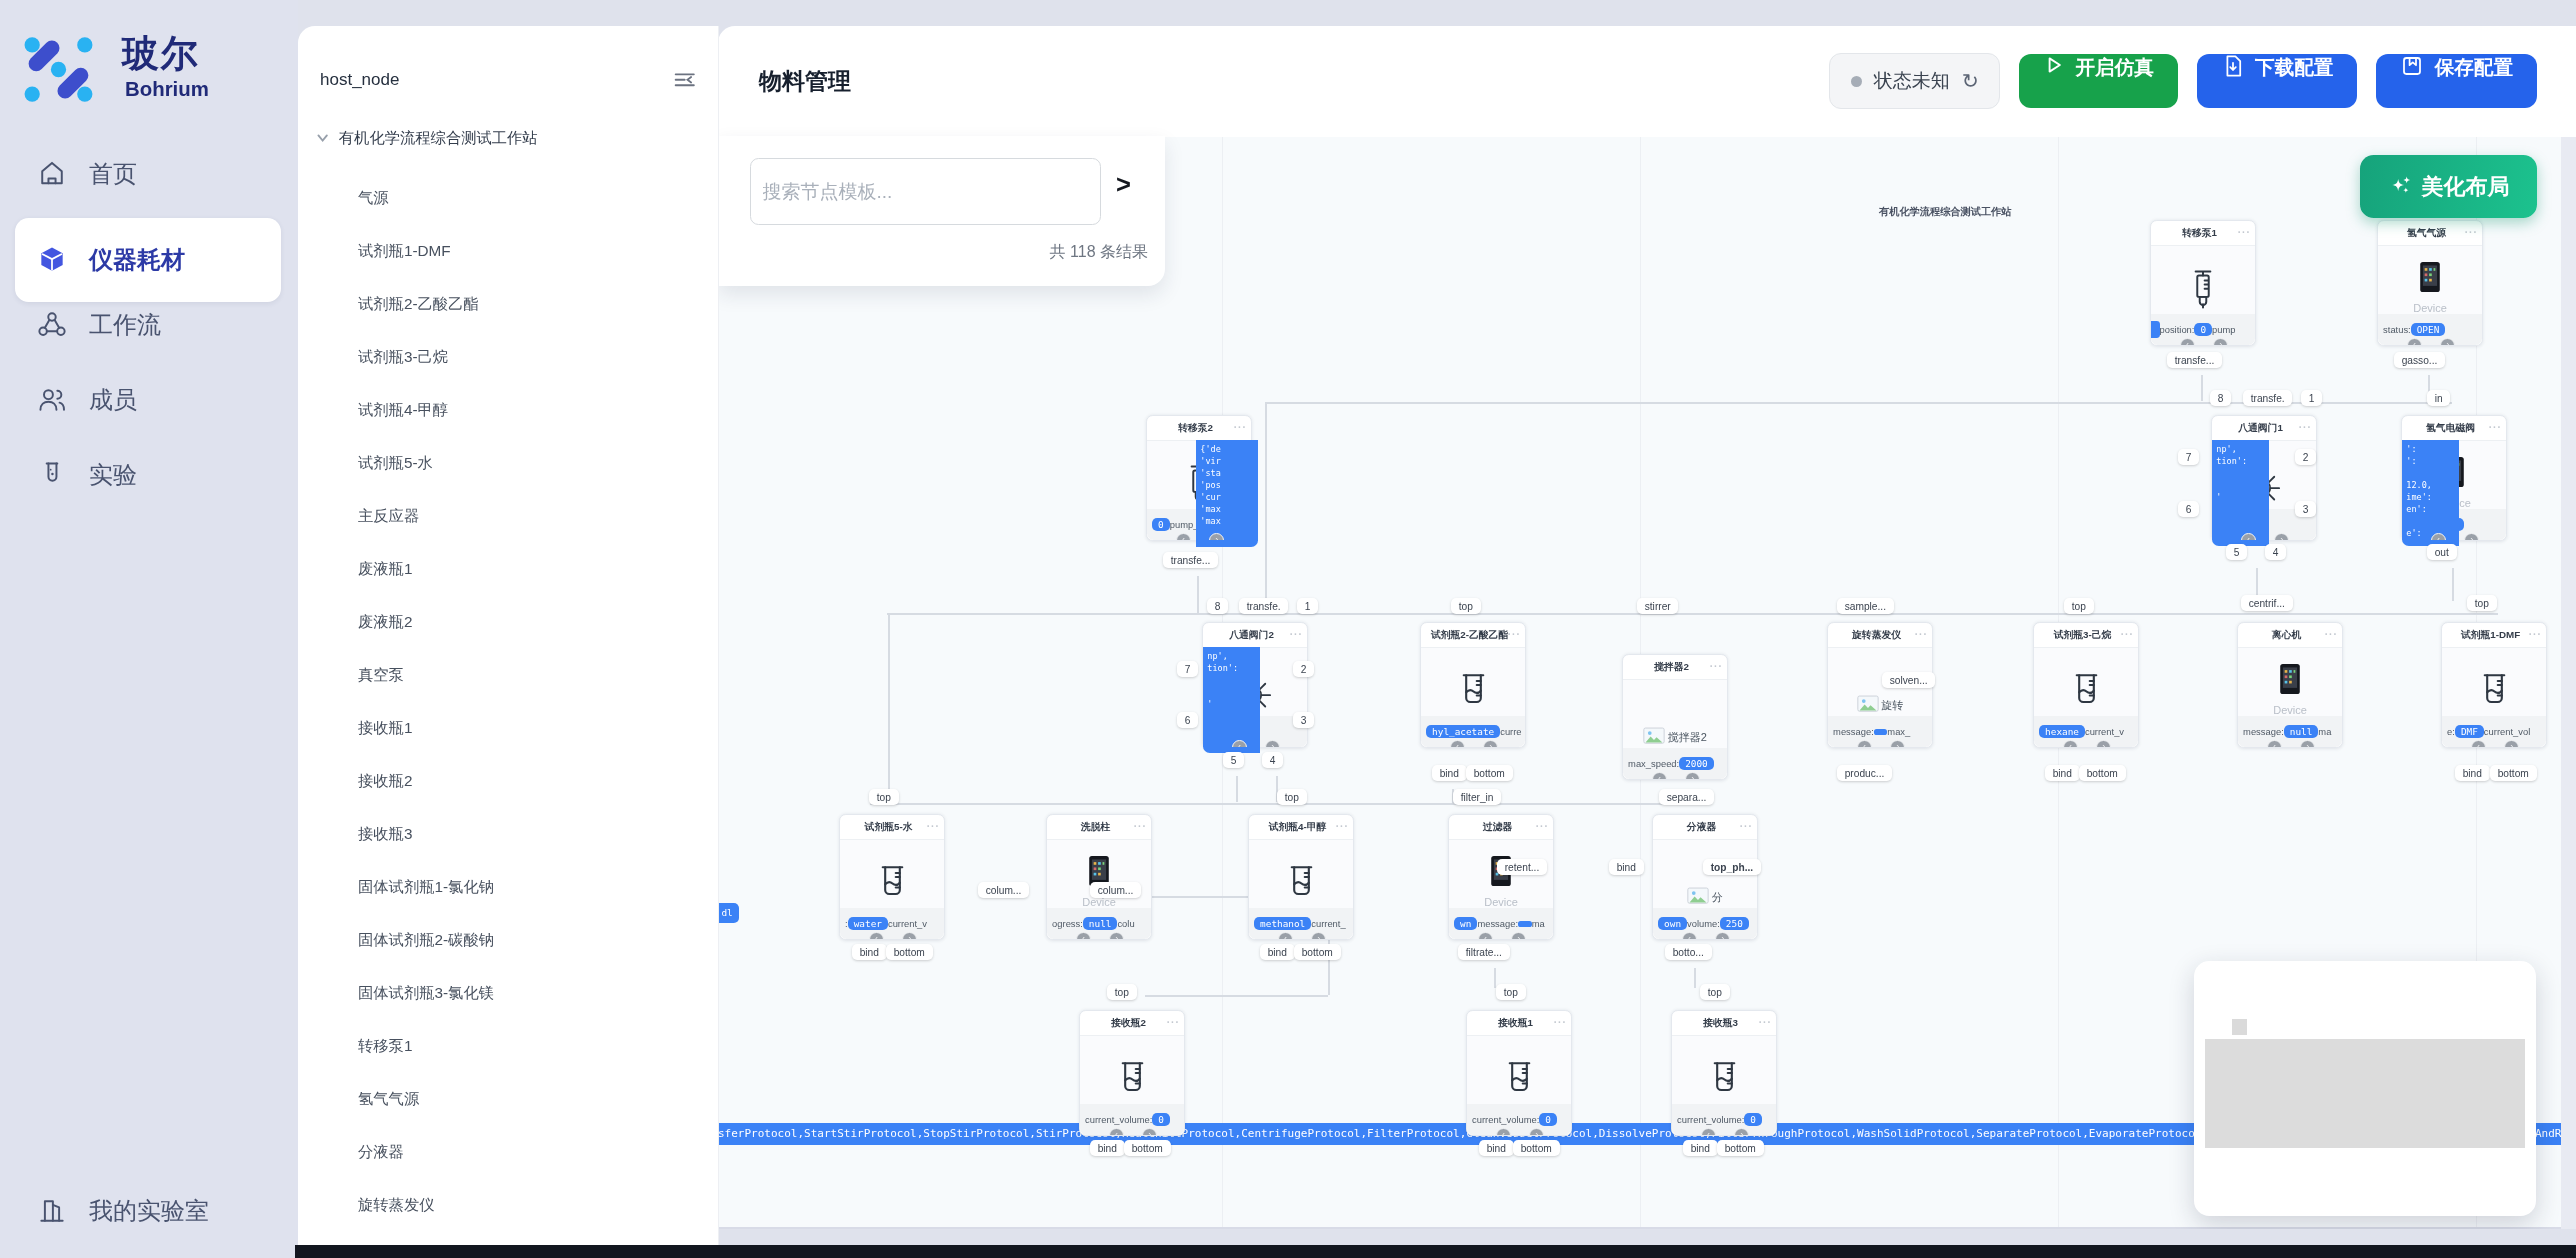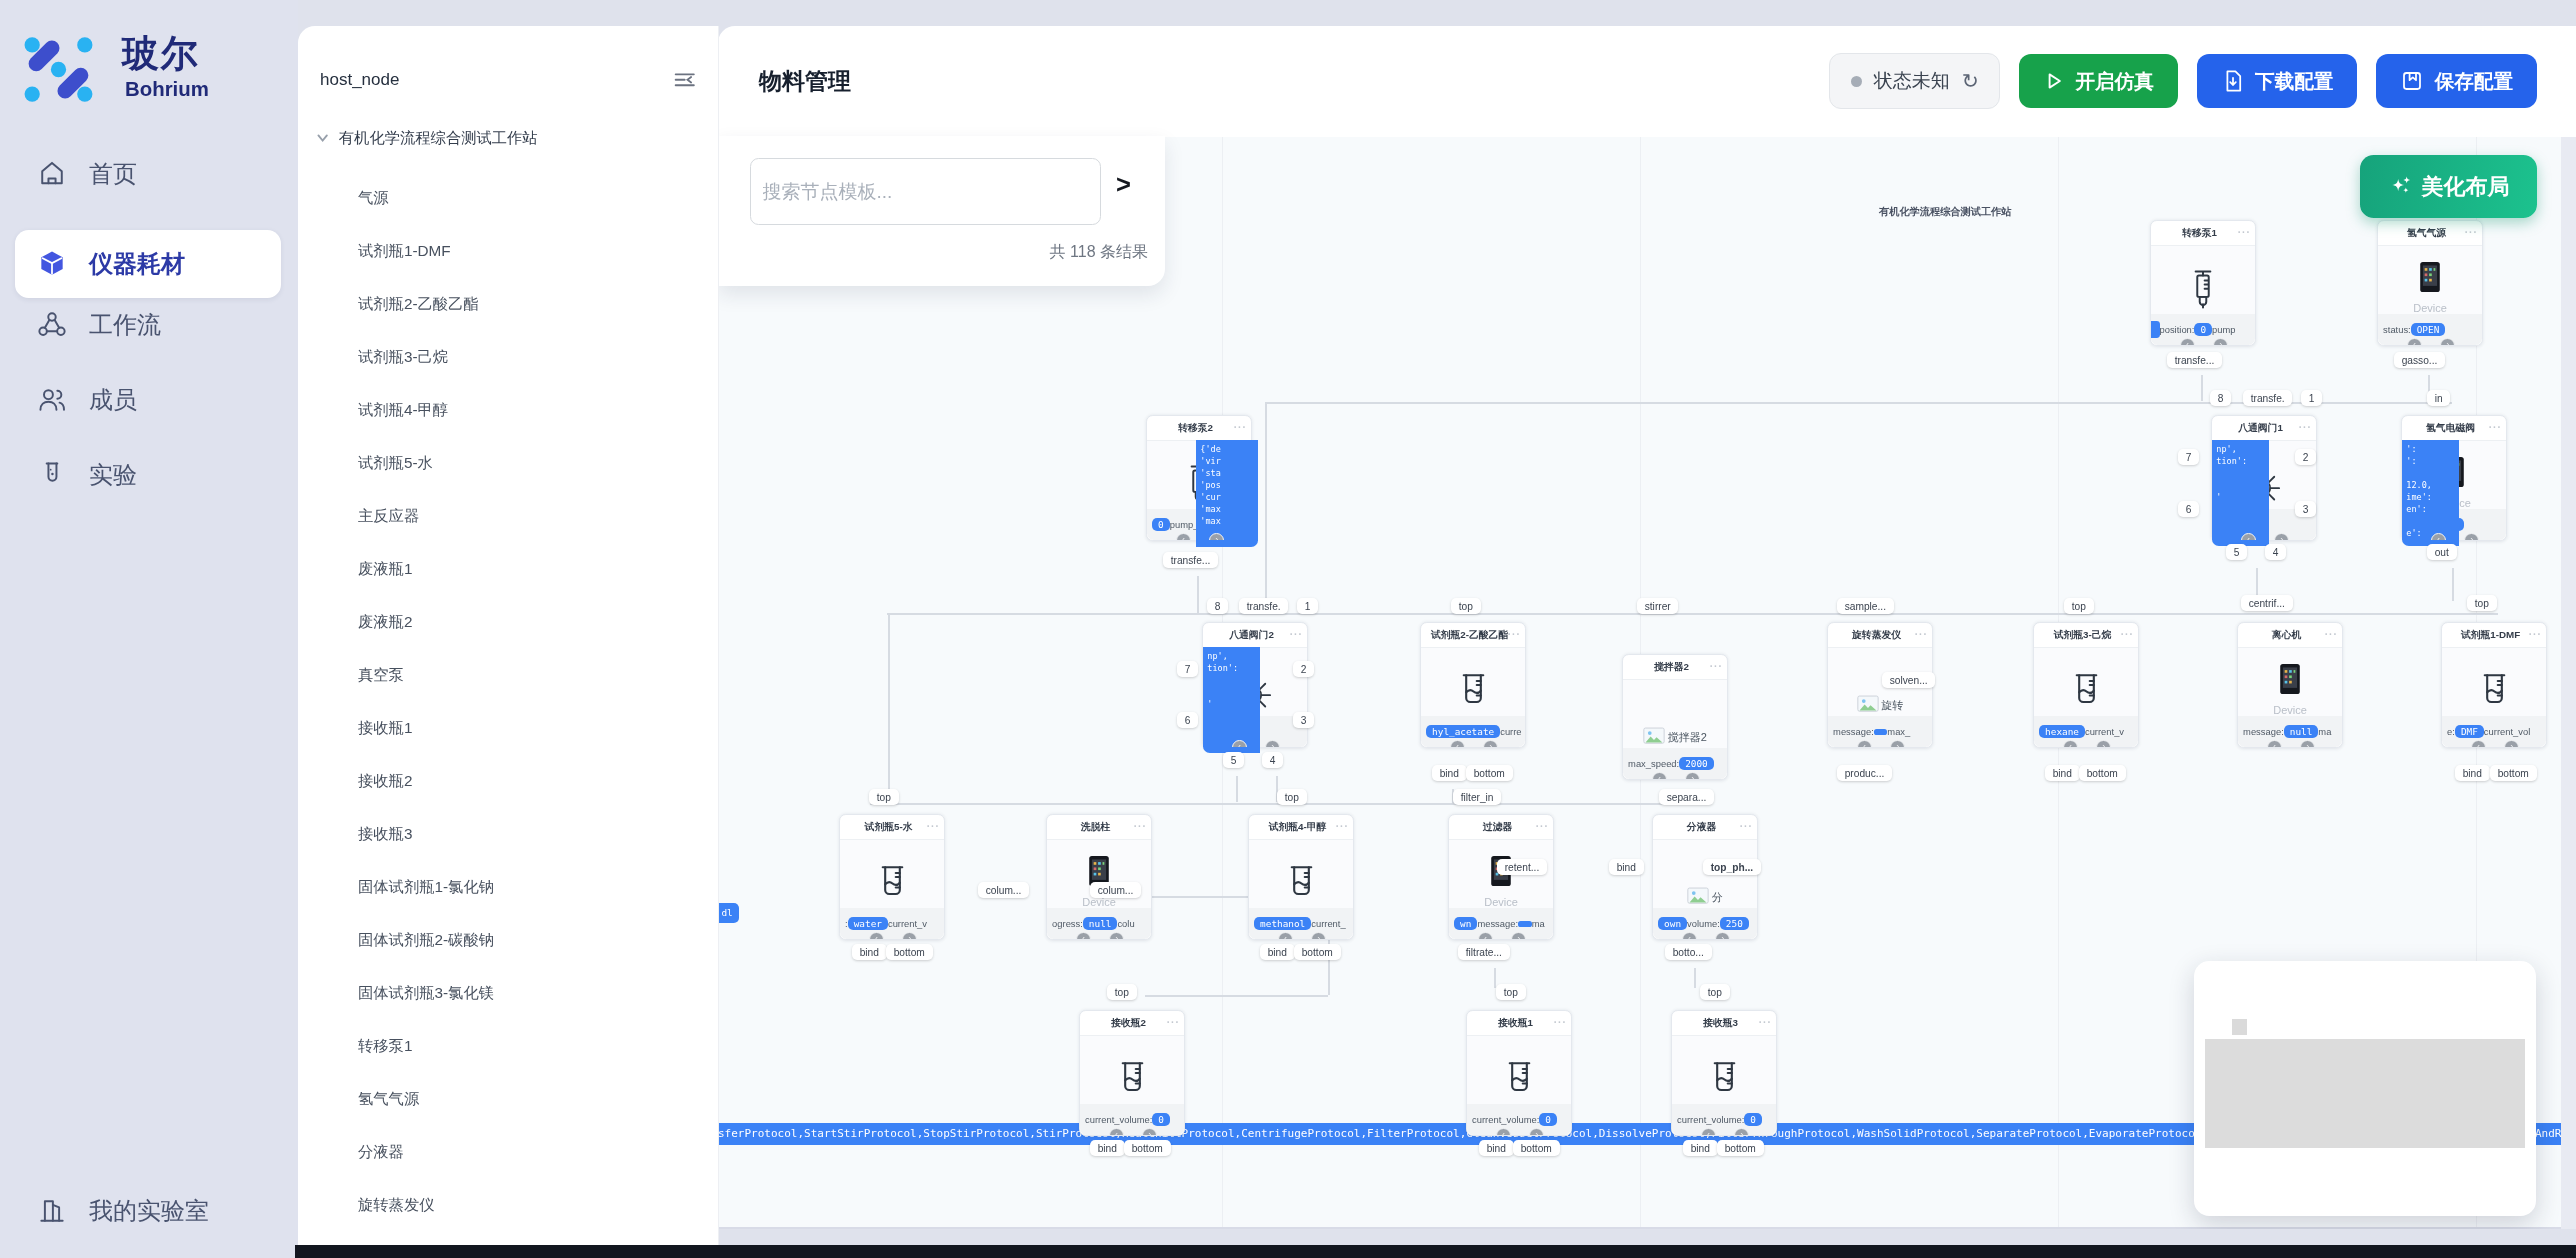--- a/index.html
+++ b/index.html
@@ -25,21 +25,21 @@
   #host-node{position:absolute;left:22px;top:44px;font-size:17px;color:#26303f}
   #collapse-btn{position:absolute;right:20.4px;top:41px;width:25.5px;height:25.5px;cursor:pointer}
   #tree-group{position:absolute;left:17px;top:102px;display:flex;align-items:center;gap:8.5px;font-size:15.3px;color:#333d4c;cursor:pointer}
   #tree-items{position:absolute;left:0;top:145px;right:0;margin:0;padding:0;list-style:none}
   #tree-items li{height:53px;line-height:53px;padding-left:60px;font-size:15.3px;color:#47505e;white-space:nowrap;cursor:pointer}
 
   
   #header{left:718px;top:25.5px;width:1858px;height:111px;background:#ffffff;border-radius:17px 0 0 0;z-index:25;display:flex;align-items:center}
   #page-title{position:absolute;left:41px;font-size:23px;font-weight:700;color:#17202e}
   #header-actions{position:absolute;right:39px;display:flex;gap:19px;align-items:center}
-  .hbtn{height:54px;border-radius:12px;display:flex;align-items:center;gap:10.2px;padding:0 24px;font-size:19.6px;font-weight:700;color:#fff;cursor:pointer}
+  .hbtn{height:54px;border-radius:12px;display:flex;gap:10.2px;padding:0 24px;font-size:19.6px;font-weight:700;color:#fff;cursor:pointer}
   #status-pill{height:54px;border-radius:12px;background:#f4f5f7;border:0.9px solid #e3e6ea;display:flex;align-items:center;gap:12px;padding:0 20.4px;font-size:19px;color:#3a4350;cursor:pointer}
   #status-dot{width:11px;height:11px;border-radius:50%;background:#a6adb7}
   #status-refresh{font-size:20.4px;color:#5c6575}
   #btn-run{background:#17a24b}
   #btn-download,#btn-save{background:#2563eb}
 
   
   #canvas-clip{left:718px;top:136px;width:1858px;height:1092px;background:#f7fafc;overflow:hidden;z-index:10;border-top:0.9px solid #eceff3}
   .colline{position:absolute;top:0;height:1092px;width:0.9px;background:#eceff3;z-index:0}
   .edge{position:absolute;background:#d6dbe2;z-index:1}
@@ -109,21 +109,21 @@
     <span id="logo-en">Bohrium</span>
   </div>
   <div id="nav">
       <div class="nav-item" style="top: 140px; height: 68px;">
         <span class="nicon"><svg width="32" height="32" viewBox="0 0 36 36" fill="none" stroke="#49536f" stroke-width="2.2" stroke-linecap="round" stroke-linejoin="round">
             <path d="M7 15 L18 5.5 29 15 V28.5 H7 Z"></path>
             <path d="M14 28.5 v-5.5 h8 v5.5"></path>
           </svg></span>
         <span class="nlabel">首页</span>
       </div>
-      <div class="nav-item active" style="top: 230px; height: 68px;">
+      <div class="nav-item active" style="top: 218px; height: 84px;">
         <span class="pillbg"></span>
         <span class="nicon"><svg width="32" height="32" viewBox="0 0 36 36">
             <path d="M18 4 30 10.5 v13 L18 30 6 23.5 v-13 Z" fill="#4356e0"></path>
             <path d="M7.5 11.5 L18 17 28.5 11.5 M18 17 v12" stroke="#fff" stroke-width="2" fill="none" stroke-linecap="round" stroke-linejoin="round"></path>
           </svg></span>
         <span class="nlabel">仪器耗材</span>
       </div>
       <div class="nav-item" style="top: 291px; height: 68px;">
         <span class="nicon"><svg width="32" height="32" viewBox="0 0 36 36" fill="none" stroke="#49536f" stroke-width="2.2" stroke-linecap="round">
             <circle cx="18" cy="9" r="4.2"></circle>

